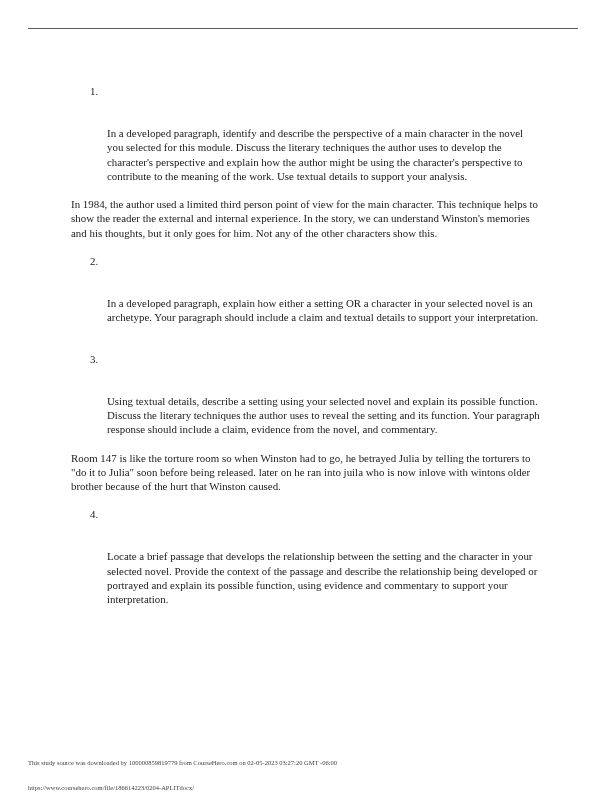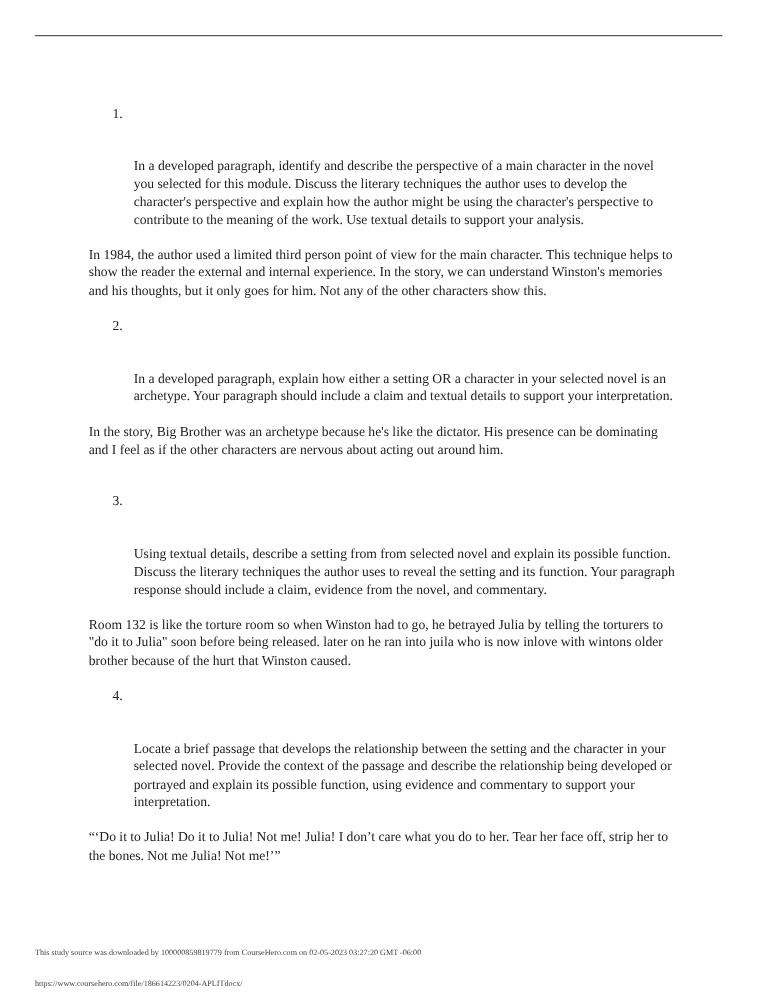--- a/index.html
+++ b/index.html
@@ -76,35 +76,33 @@
       <span class="qtext">In a developed paragraph, identify and describe the perspective of a main character in the novel you selected for this module. Discuss the literary techniques the author uses to develop the character's perspective and explain how the author might be using the character's perspective to contribute to the meaning of the work. Use textual details to support your analysis.</span>
     </div>
 
     <p class="para">In 1984, the author used a limited third person point of view for the main character. This technique helps to show the reader the external and internal experience. In the story, we can understand Winston's memories and his thoughts, but it only goes for him. Not any of the other characters show this.</p>
 
     <div class="q-item">
       <span class="num">2.</span>
       <span class="qtext">In a developed paragraph, explain how either a setting OR a character in your selected novel is an archetype. Your paragraph should include a claim and textual details to support your interpretation.</span>
     </div>
 
-    <p class="para">In the story, Big Brother was an archetype because he's like the dictator. His presence can be dominating and I feel as if the other characters are nervous about acting out around him.</p>
 
     <div class="q-item gap-before">
       <span class="num">3.</span>
-      <span class="qtext">Using textual details, describe a setting from from selected novel and explain its possible function. Discuss the literary techniques the author uses to reveal the setting and its function. Your paragraph response should include a claim, evidence from the novel, and commentary.</span>
+      <span class="qtext">Using textual details, describe a setting using your selected novel and explain its possible function. Discuss the literary techniques the author uses to reveal the setting and its function. Your paragraph response should include a claim, evidence from the novel, and commentary.</span>
     </div>
 
-    <p class="para">Room 132 is like the torture room so when Winston had to go, he betrayed Julia by telling the torturers to "do it to Julia" soon before being released. later on he ran into juila who is now inlove with wintons older brother because of the hurt that Winston caused.</p>
+    <p class="para">Room 147 is like the torture room so when Winston had to go, he betrayed Julia by telling the torturers to "do it to Julia" soon before being released. later on he ran into juila who is now inlove with wintons older brother because of the hurt that Winston caused.</p>
 
     <div class="q-item">
       <span class="num">4.</span>
       <span class="qtext">Locate a brief passage that develops the relationship between the setting and the character in your selected novel. Provide the context of the passage and describe the relationship being developed or portrayed and explain its possible function, using evidence and commentary to support your interpretation.</span>
     </div>
 
-    <p class="para">“‘Do it to Julia! Do it to Julia! Not me! Julia! I don’t care what you do to her. Tear her face off, strip her to the bones. Not me Julia! Not me!’”</p>
 
 
   </div>
 
   <div class="footer-note">This study source was downloaded by 100000859819779 from CourseHero.com on 02-05-2023 03:27:20 GMT -06:00</div>
   <div class="footer-url">https://www.coursehero.com/file/186614223/0204-APLITdocx/</div>
 
 </div>
 
 </body></html>

